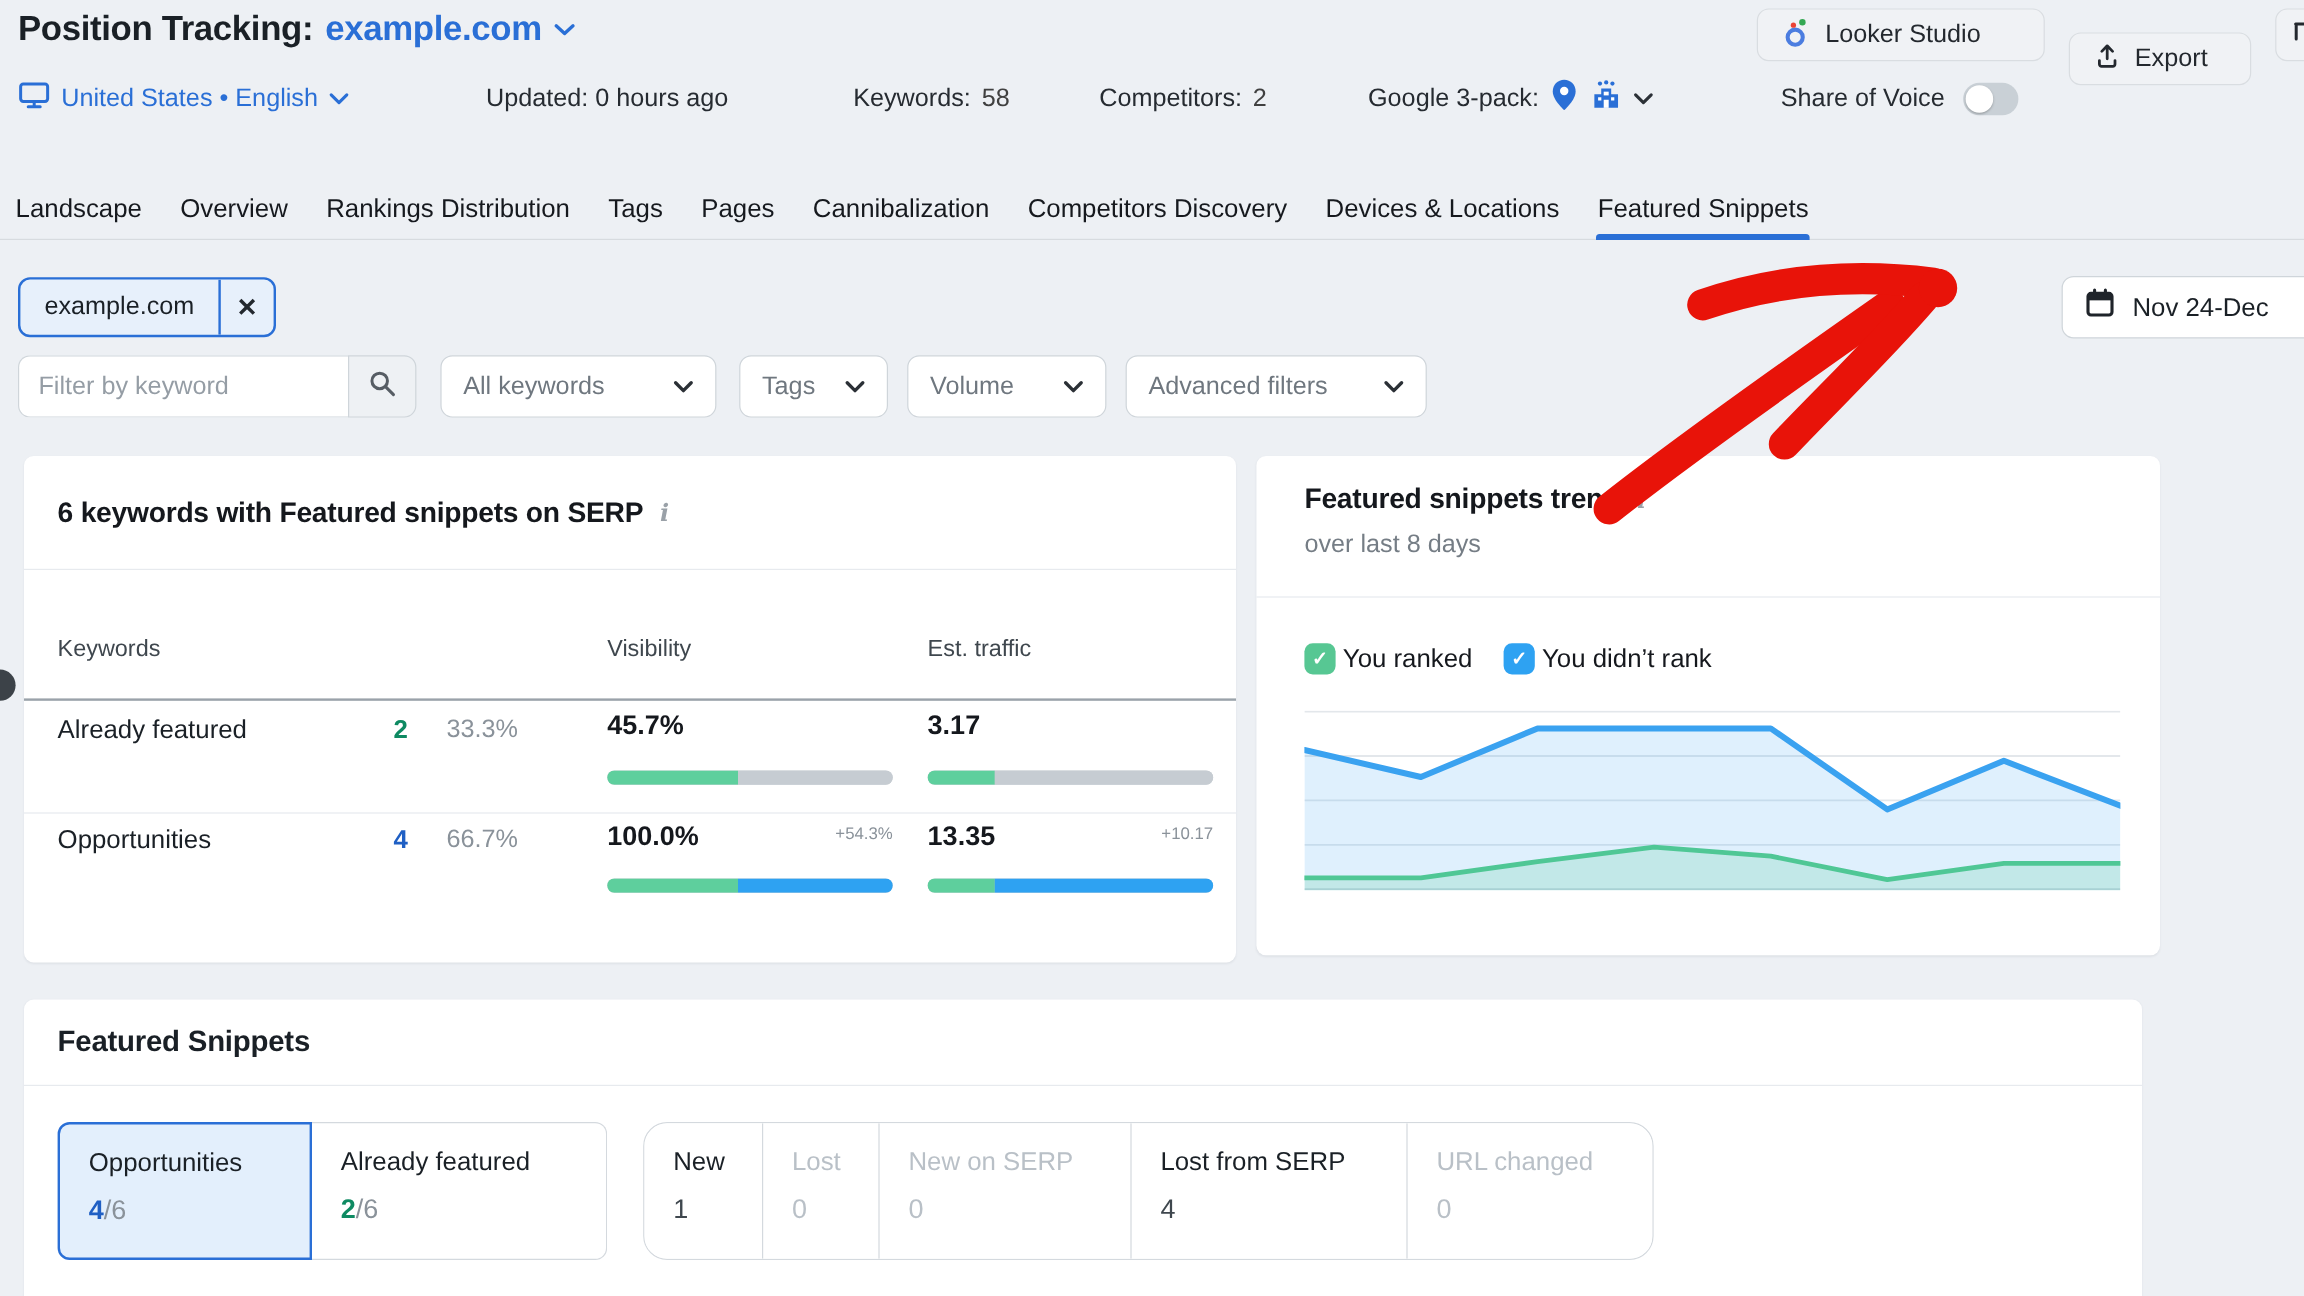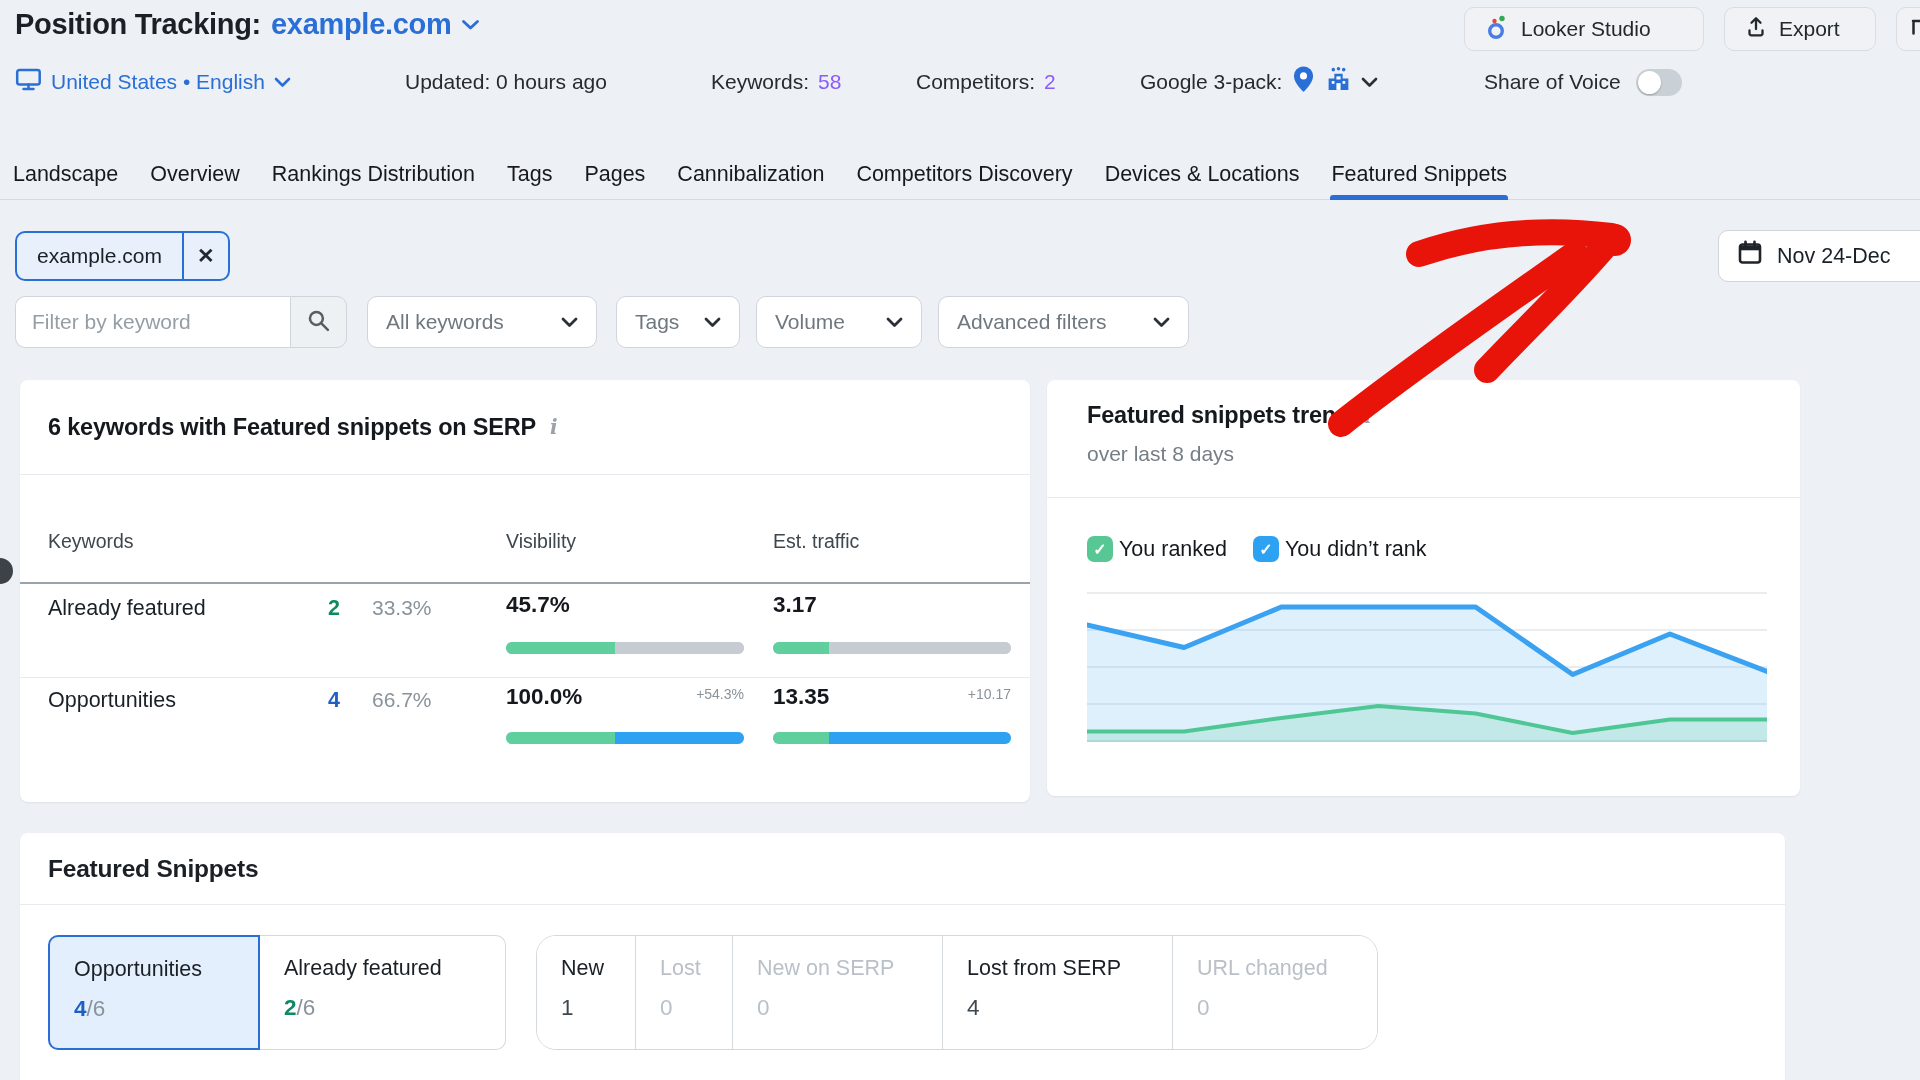--- a/index.html
+++ b/index.html
@@ -12,21 +12,21 @@
   .page-title { left:15px; top:8px; font-size:29px; font-weight:700; letter-spacing:-0.3px; display:flex; align-items:center; gap:10px; }
   .page-title .proj { color:#2a6fd6; }
   .chev { display:inline-flex; align-items:center; }
   .hbtn { top:7px; height:44px; background:#f0f2f5; border:1px solid #d9dde1; border-radius:10px;
           display:flex; align-items:center; gap:12px; padding:0 20px; font-size:21px; color:#23282e; cursor:pointer; }
   .hbtn.partial { padding:0 12px; }
 
   
   .meta-item { position:absolute; top:62px; height:40px; display:flex; align-items:center; gap:9px; font-size:21px; color:#262b31; }
   .meta-link { color:#2a6fd6; }
-  .meta-val { color:#8b5cf6; }
+  .meta-val { color:#404040; }
   .toggle { width:46px; height:27px; border-radius:14px; background:#c9d0d6; position:relative; margin-left:6px; cursor:pointer; }
   .toggle .knob { position:absolute; left:2px; top:2px; width:23px; height:23px; border-radius:50%; background:#fff; box-shadow:0 1px 2px rgba(0,0,0,.25); }
 
   
   .tabs { left:0; top:153px; width:1920px; height:47px; border-bottom:1px solid #d7dbdf; display:flex; gap:30px; padding-left:12px; }
   .tab { position:relative; font-size:21.5px; color:#16191e; padding:9px 1px 0 1px; cursor:pointer; white-space:nowrap; }
   .tab.active::after { content:""; position:absolute; left:0; right:0; bottom:-1px; height:5px; background:#2a6fd6; border-radius:3px 3px 0 0; }
 
   
   .chip { left:15px; top:231px; height:50px; display:flex; border:2px solid #2a6fd6; border-radius:10px; background:#e7f0fb; overflow:hidden; }
@@ -118,21 +118,21 @@
     <span>
       <svg width="24" height="27" viewBox="0 0 24 27">
         <circle cx="11" cy="18" r="6.3" fill="none" stroke="#4b7de0" stroke-width="3.4"></circle>
         <circle cx="17" cy="5.5" r="2.7" fill="#34a853"></circle>
         <circle cx="9.5" cy="8" r="2.2" fill="#ea4335"></circle>
       </svg>
     </span>
     <span>Looker Studio</span>
   </div>
 
-  <div class="abs hbtn" style="left:1724px;width:152px;">
+  <div class="abs hbtn" style="left:1724px;width:152px;margin-top:20px;">
     <span>
       <svg width="22" height="23" viewBox="0 0 22 23">
         <path d="M11 14 V3.5 M6.5 7.8 L11 3.2 L15.5 7.8" stroke="#23282e" stroke-width="2.3" fill="none" stroke-linecap="round" stroke-linejoin="round"></path>
         <path d="M4.5 15.5 v3 a1.8 1.8 0 0 0 1.8 1.8 h9.4 a1.8 1.8 0 0 0 1.8 -1.8 v-3" stroke="#23282e" stroke-width="2.3" fill="none" stroke-linecap="round"></path>
       </svg>
     </span>
     <span>Export</span>
   </div>
 
   <div class="abs hbtn partial" style="left:1896px;width:110px;">

